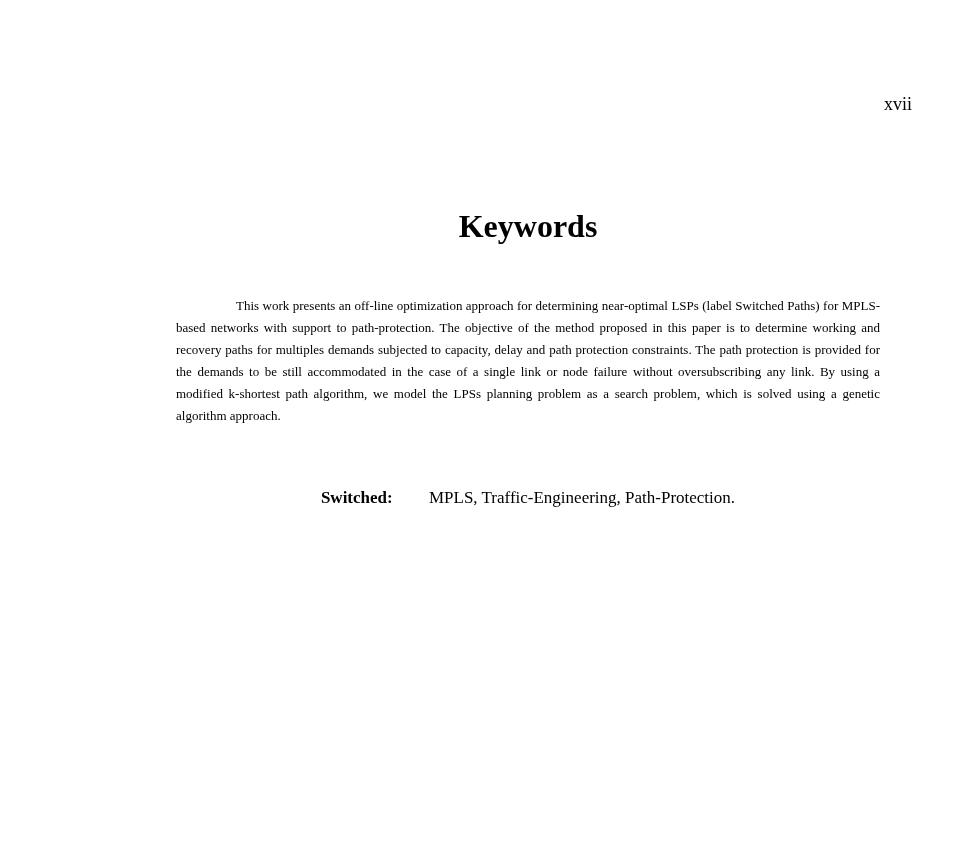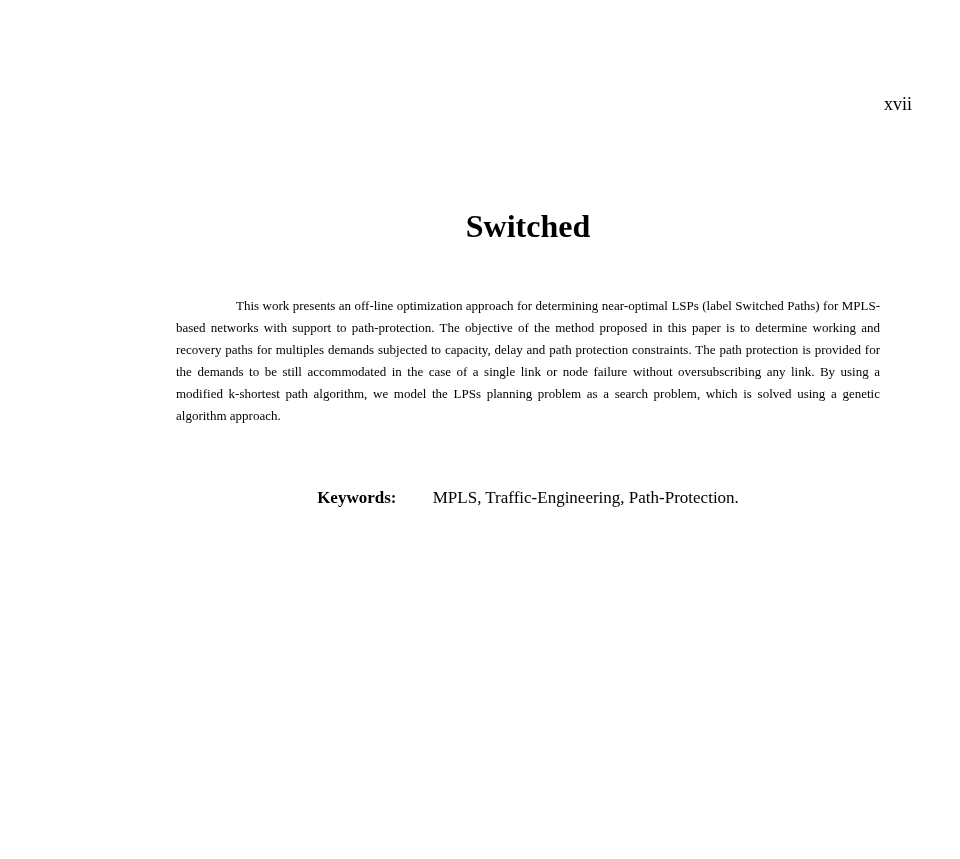--- a/index.html
+++ b/index.html
@@ -70,24 +70,24 @@
   </style>
 </head>
 <body>
 
 <div class="page">
 
   <div class="page-number">xvii</div>
 
   <div class="content-area">
 
-    <h1 class="abstract-title">Switched</h1>
+    <h1 class="abstract-title">Keywords</h1>
 
     <div class="abstract-body">
       <p>This work presents an off-line optimization approach for determining near-optimal LSPs (label Switched Paths) for MPLS-based networks with support to path-protection. The objective of the method proposed in this paper is to determine working and recovery paths for multiples demands subjected to capacity, delay and path protection constraints. The path protection is provided for the demands to be still accommodated in the case of a single link or node failure without oversubscribing any link. By using a modified k-shortest path algorithm, we model the LPSs planning problem as a search problem, which is solved using a genetic algorithm approach.</p>
     </div>
 
     <div class="keywords-line">
-      <span class="keywords-label">Keywords:</span><span> MPLS, Traffic-Engineering, Path-Protection.</span>
+      <span class="keywords-label">Switched:</span><span> MPLS, Traffic-Engineering, Path-Protection.</span>
     </div>
 
   </div>
 </div>
 
 </body></html>

